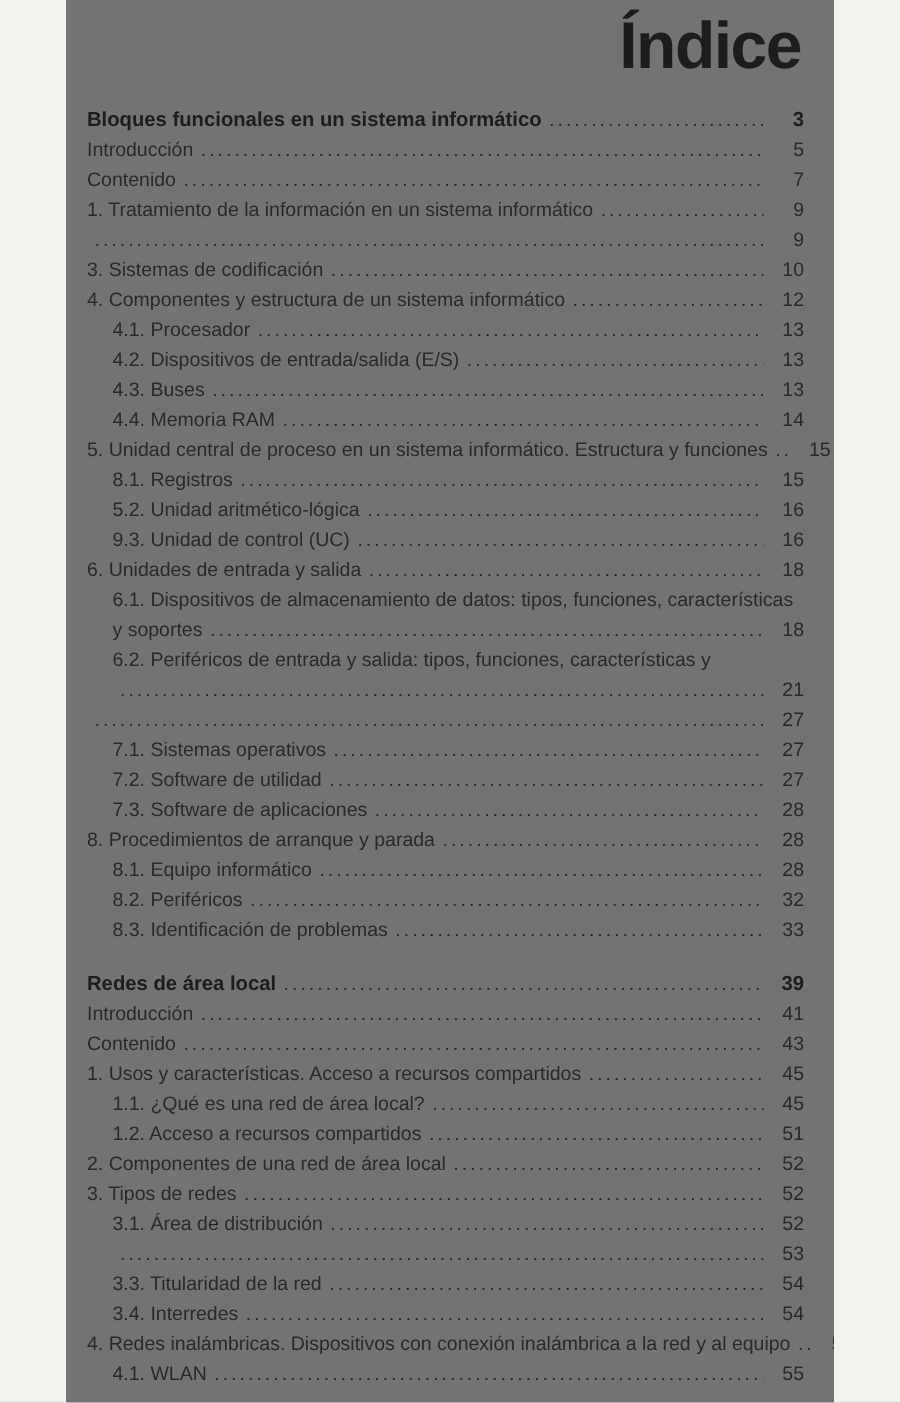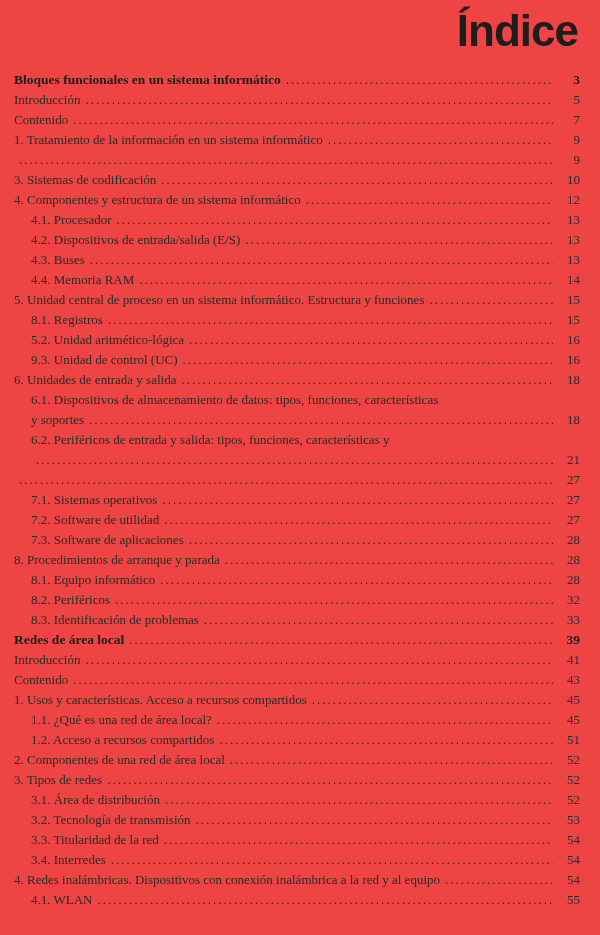--- a/index.html
+++ b/index.html
@@ -3,47 +3,46 @@
 <meta charset="utf-8">
 <style>
   html, body {
     margin: 0;
     padding: 0;
     background: #f3f2ef;
     font-family: "Liberation Sans", "DejaVu Sans", sans-serif;
   }
   .doc-page {
     position: relative;
-    width: 600px;
+    width: 512px;
     height: 935px;
     margin: 0 auto;
-    background: #ef4444;
+    background: #737373;
     color: #2a2a2a;
     box-sizing: border-box;
     padding: 6px 20px 10px 14px;
     overflow: hidden;
   }
   h1.toc-title {
     margin: 0 2px 14px 0;
     text-align: right;
     font-size: 44px;
     line-height: 50px;
     font-weight: 700;
     letter-spacing: -1px;
     color: #1d1d1d;
   }
   .toc-section { margin: 0; }
-  .toc-section + .toc-section { }
+  .toc-section + .toc-section { margin-top: 16px; }
   .row {
     display: flex;
     align-items: flex-end;
     line-height: 20px;
     font-size: 13px;
     white-space: nowrap;
-    font-family: Liberation Serif, serif;
   }
   .row .txt {
     flex: none;
     white-space: nowrap;
   }
   .heading-row .txt,
   .heading-row .page {
     font-weight: 700;
     font-size: 13.5px;
     color: #1d1d1d;
@@ -288,21 +287,20 @@
     <span class="page">52</span>
   </div>
 
   <div class="row indent">
     <span class="txt">3.1. Área de distribución</span>
     <span class="leader"></span>
     <span class="page">52</span>
   </div>
 
   <div class="row indent">
-    <span class="txt">3.2. Tecnología de transmisión</span>
     <span class="leader"></span>
     <span class="page">53</span>
   </div>
 
   <div class="row indent">
     <span class="txt">3.3. Titularidad de la red</span>
     <span class="leader"></span>
     <span class="page">54</span>
   </div>
 

